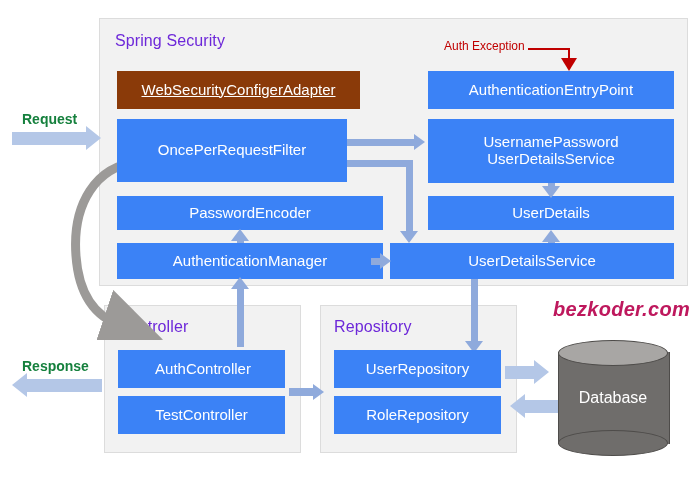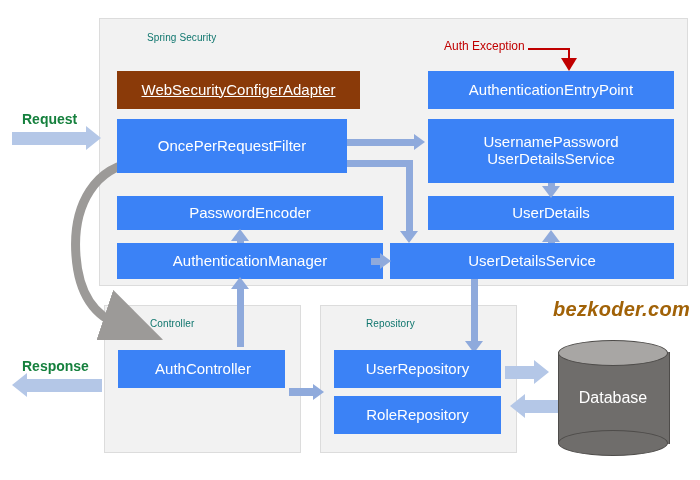--- a/index.html
+++ b/index.html
@@ -1,20 +1,20 @@
 <!DOCTYPE html>
 <html><head>
 <meta charset="utf-8">
 <style>
   html,body{margin:0;padding:0;background:#ffffff;}
   body{width:700px;height:480px;font-family:"Liberation Sans",sans-serif;overflow:hidden;}
   #canvas{position:relative;width:700px;height:480px;background:#ffffff;}
 
   .panel{position:absolute;background:#f2f2f2;border:1px solid #dcdcdc;box-sizing:border-box;}
-  .panel-title{position:absolute;color:#0f766e;font-size:10px;letter-spacing:.1px;white-space:nowrap;margin-left:32px;}
+  .panel-title{position:absolute;color:#6d28d9;font-size:16px;letter-spacing:.1px;white-space:nowrap;}
 
   .node{position:absolute;background:#3b82f6;color:#ffffff;display:flex;align-items:center;
         justify-content:center;text-align:center;font-size:15px;line-height:1.12;
         box-sizing:border-box;padding:2px 4px;}
   .node.brown{background:#8a3a09;}
   .node.two-line{font-size:15px;}
 
   .edge{position:absolute;background:#8faadc;}
   .edge.light{background:#b4c7e7;}
 
@@ -23,21 +23,21 @@
   .ah-right-lt{border-top:12px solid transparent;border-bottom:12px solid transparent;border-left:15px solid #b4c7e7;}
   .ah-left-lt{border-top:12px solid transparent;border-bottom:12px solid transparent;border-right:15px solid #b4c7e7;}
   .ah-down{border-left:9px solid transparent;border-right:9px solid transparent;border-top:12px solid #8faadc;}
   .ah-up{border-left:9px solid transparent;border-right:9px solid transparent;border-bottom:12px solid #8faadc;}
   .ah-down-red{border-left:8px solid transparent;border-right:8px solid transparent;border-top:13px solid #c00000;}
 
   .io-label{position:absolute;color:#15803d;font-weight:bold;font-size:14px;white-space:nowrap;}
   .red-label{position:absolute;color:#c00000;font-size:12px;white-space:nowrap;}
   .red-line{position:absolute;background:#c00000;}
 
-  .watermark{position:absolute;color:#a16207;font-style:italic;font-weight:bold;font-size:20px;
+  .watermark{position:absolute;color:#be185d;font-style:italic;font-weight:bold;font-size:20px;
              letter-spacing:.3px;white-space:nowrap;}
 
   .cyl{position:absolute;}
   .cyl .body{position:absolute;left:0;top:12px;width:100%;height:calc(100% - 24px);
              background:#6f6d6b;border-left:1px solid #4e4c4a;border-right:1px solid #4e4c4a;}
   .cyl .top{position:absolute;left:0;top:0;width:100%;height:26px;border-radius:50%;
             background:#a8a6a4;border:1px solid #4e4c4a;box-sizing:border-box;}
   .cyl .bottom{position:absolute;left:0;bottom:0;width:100%;height:26px;border-radius:50%;
                background:#6f6d6b;border:1px solid #4e4c4a;box-sizing:border-box;}
   .cyl .cyl-label{position:absolute;left:0;top:0;width:100%;height:100%;display:flex;
@@ -76,21 +76,21 @@
 
   <div class="red-label" style="left:444px;top:39px;">Auth Exception</div>
   <div class="red-line" style="left:528px;top:48px;width:42px;height:2px;"></div>
   <div class="red-line" style="left:568px;top:48px;width:2px;height:11px;"></div>
   <div class="arrowhead ah-down-red" style="left:561px;top:58px;"></div>
 
   <div class="node brown" style="left:117px;top:71px;width:243px;height:38px;text-decoration:underline;">WebSecurityConfigerAdapter</div>
 
   <div class="node" style="left:428px;top:71px;width:246px;height:38px;">AuthenticationEntryPoint</div>
 
-  <div class="node" style="left:117px;top:119px;width:230px;height:54px;">OncePerRequestFilter</div>
+  <div class="node" style="left:117px;top:119px;width:230px;height:63px;">OncePerRequestFilter</div>
 
   <div class="node two-line" style="left:428px;top:119px;width:246px;height:64px;flex-direction:column;">
     <span>UsernamePassword</span>
     <span>UserDetailsService</span>
   </div>
 
   <div class="node" style="left:117px;top:196px;width:266px;height:34px;">PasswordEncoder</div>
 
   <div class="node" style="left:428px;top:196px;width:246px;height:34px;">UserDetails</div>
 
@@ -117,20 +117,21 @@
   <div class="edge" style="left:371px;top:258px;width:10px;height:7px;"></div>
   <div class="arrowhead ah-right" style="left:380px;top:253px;"></div>
 
   <div class="edge" style="left:237px;top:285px;width:7px;height:62px;"></div>
   <div class="arrowhead ah-up" style="left:231px;top:277px;"></div>
 
   <div class="edge" style="left:471px;top:279px;width:7px;height:65px;"></div>
   <div class="arrowhead ah-down" style="left:465px;top:341px;"></div>
 
   <div class="node" style="left:118px;top:350px;width:167px;height:38px;padding-left:7px;">AuthController</div>
+  <div class="node" style="left:118px;top:396px;width:167px;height:38px;">TestController</div>
 
   <div class="edge" style="left:289px;top:388px;width:26px;height:8px;"></div>
   <div class="arrowhead ah-right" style="left:313px;top:384px;"></div>
 
   <div class="node" style="left:334px;top:350px;width:167px;height:38px;">UserRepository</div>
   <div class="node" style="left:334px;top:396px;width:167px;height:38px;">RoleRepository</div>
 
   <div class="edge light" style="left:505px;top:366px;width:30px;height:13px;"></div>
   <div class="arrowhead ah-right-lt" style="left:534px;top:360px;"></div>
 

